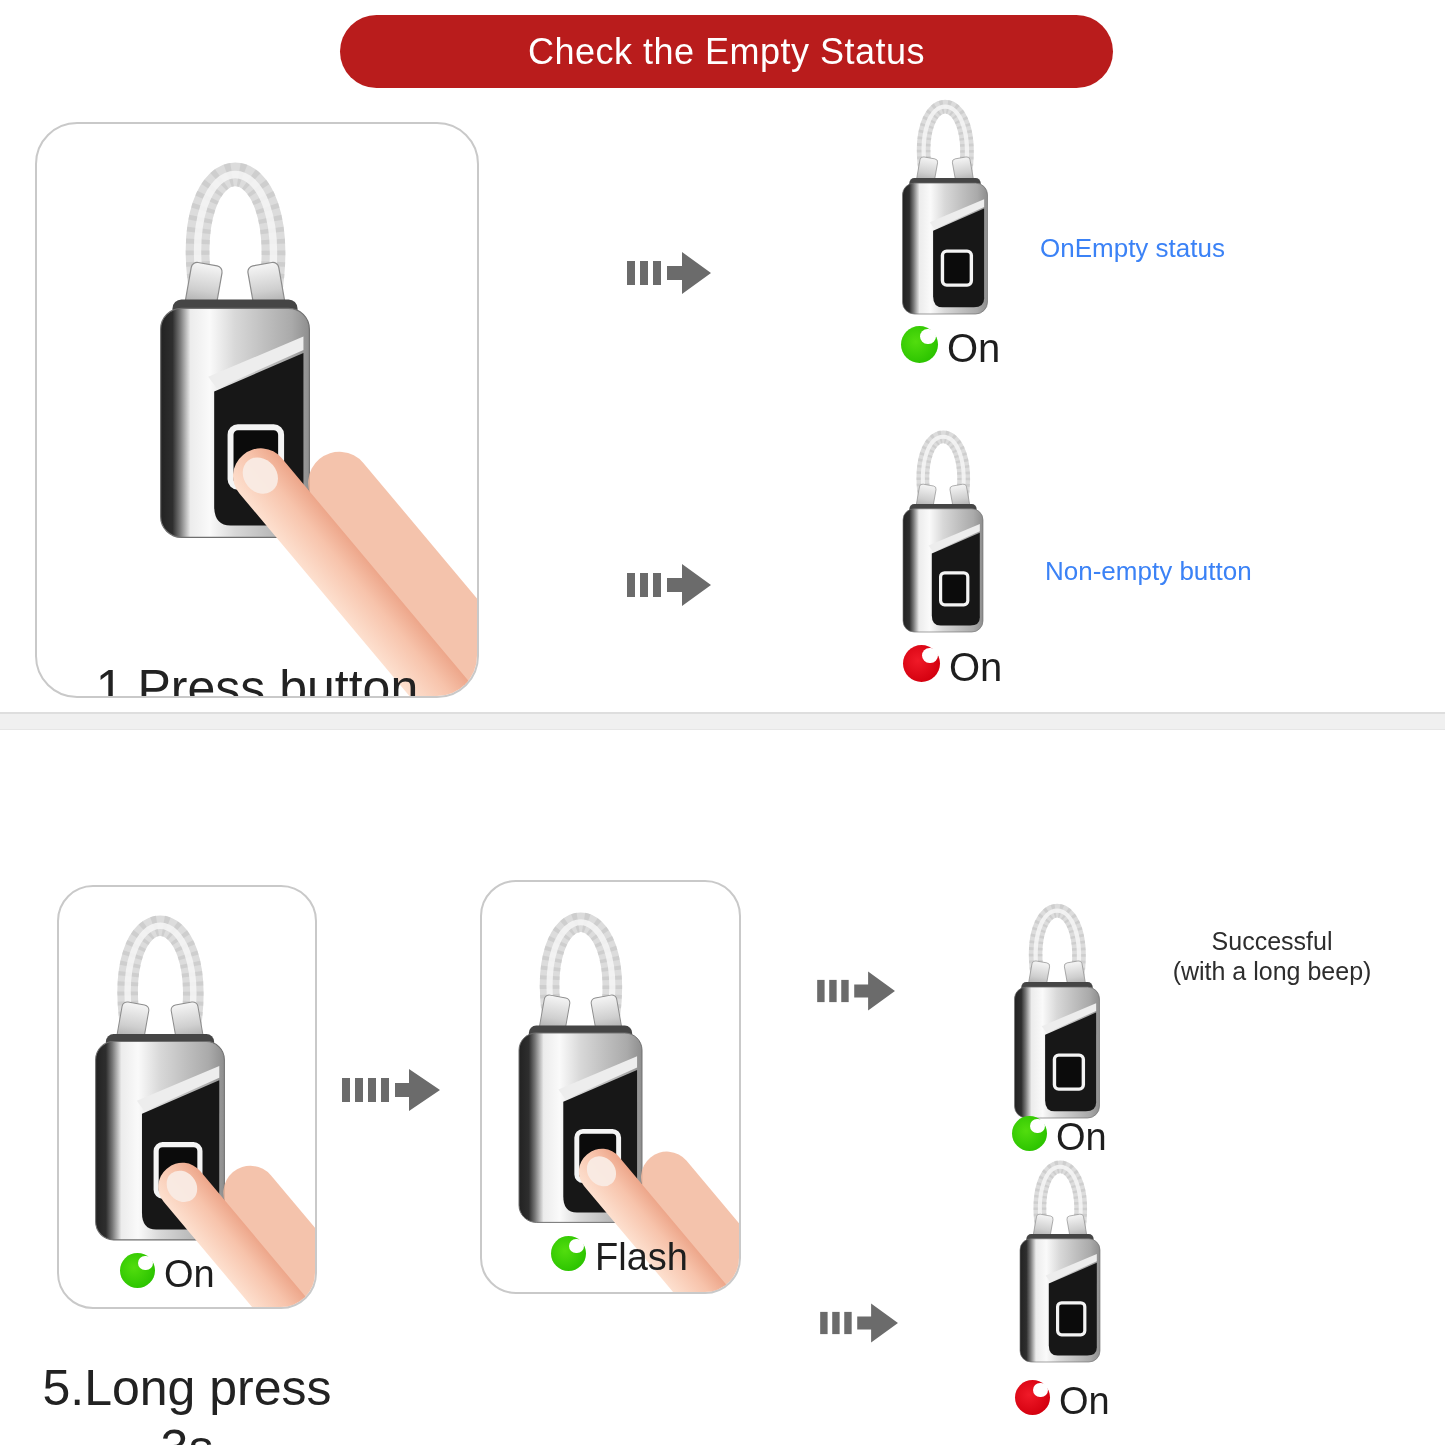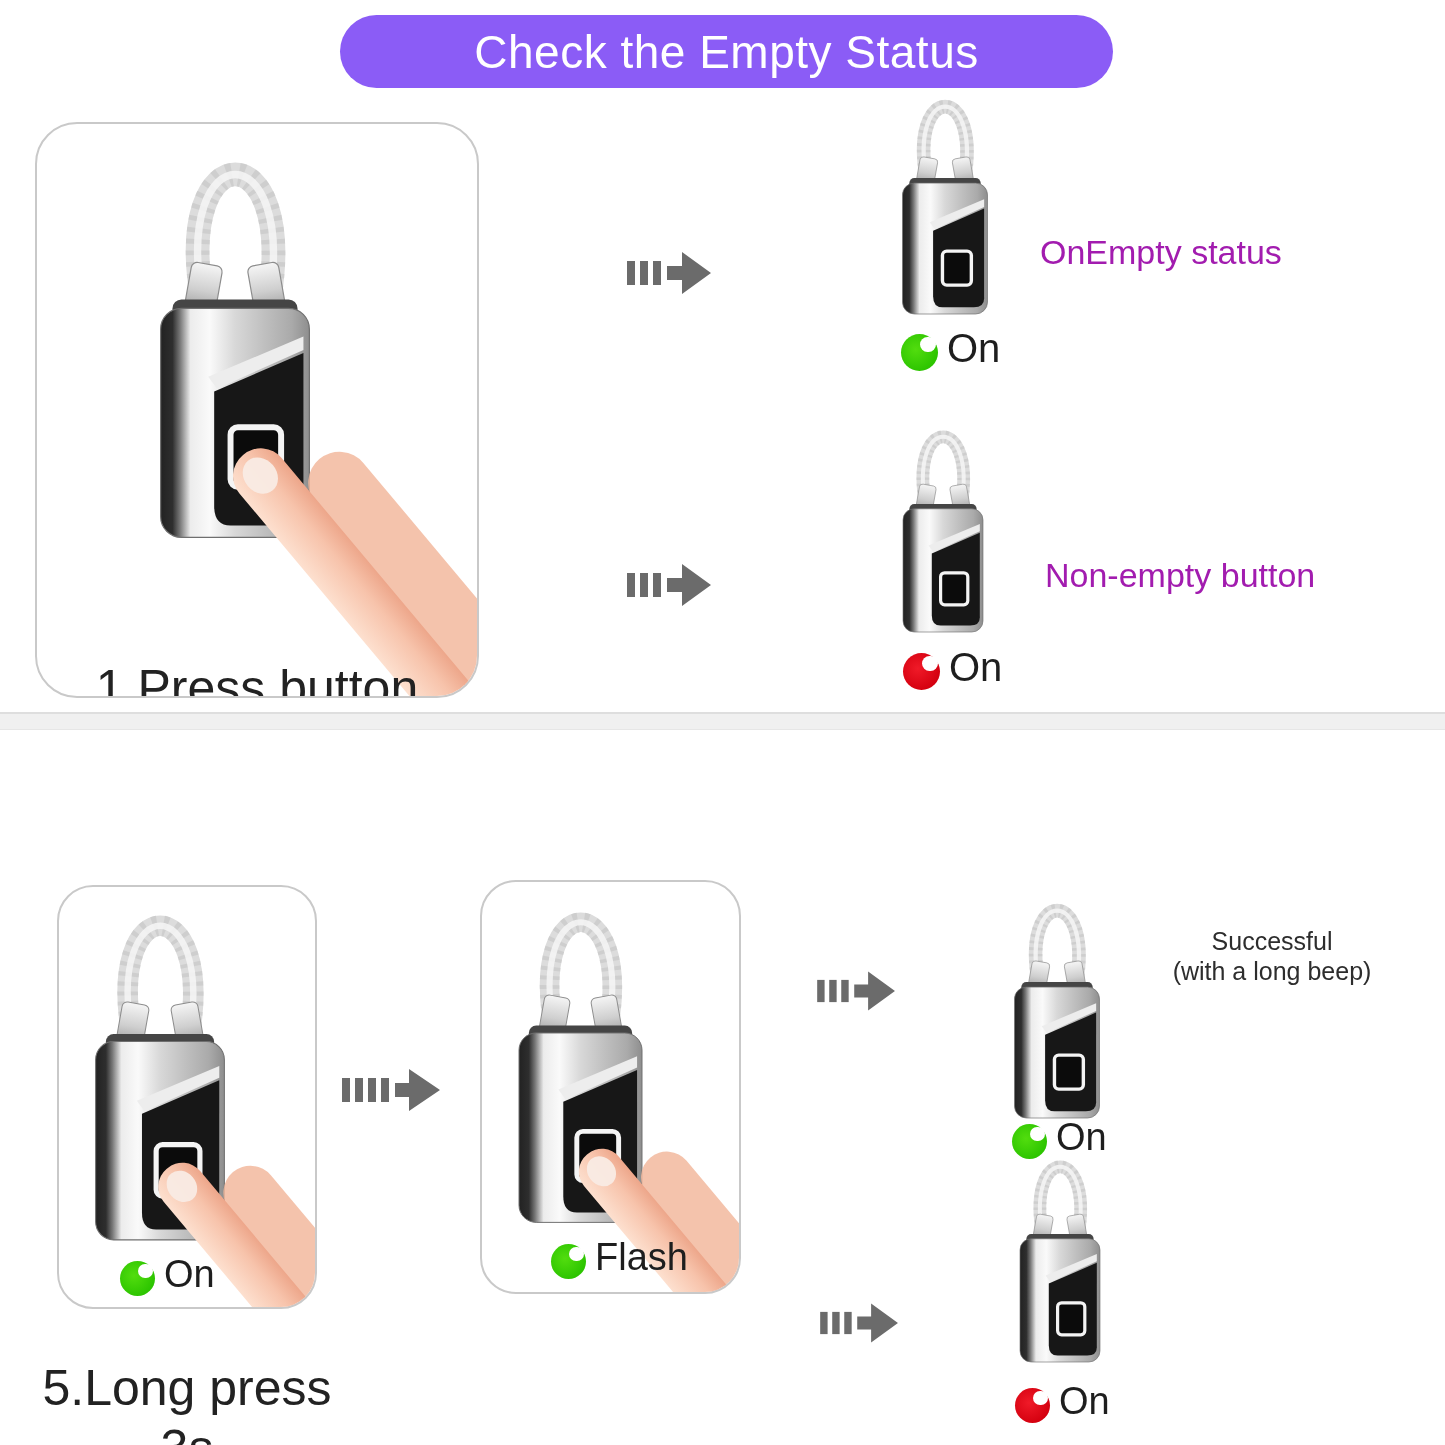--- a/index.html
+++ b/index.html
@@ -3,23 +3,23 @@
 <meta charset="utf-8">
 <style>
   html,body { margin:0; padding:0; background:#fff; }
   .canvas {
     position:relative; width:1445px; height:1445px; background:#ffffff;
     font-family:"Liberation Sans", sans-serif; color:#2b2b2b; overflow:hidden;
   }
 
   
   .banner {
-    position:absolute; background:#8b5cf6; color:#ffffff;
+    position:absolute; background:#b91c1c; color:#ffffff;
     border-radius:37px; display:flex; align-items:center; justify-content:center;
-    font-size:46px; letter-spacing:0.5px; white-space:nowrap;
+    font-size:36px; letter-spacing:0.5px; white-space:nowrap;
   }
   #banner1 { left:340px; top:15px;  width:773px; height:73px; }
   #banner2 { left:352px; top:745px; width:760px; height:73px; }
 
   
   .step-box {
     position:absolute; background:#ffffff; border:2px solid #c9c9c9; overflow:hidden;
   }
   #box-a  { left:35px;  top:122px; width:440px; height:572px; border-radius:42px; }
   #box-b1 { left:57px;  top:885px; width:256px; height:420px; border-radius:36px; }
@@ -36,40 +36,40 @@
 
   
   svg.arrow { position:absolute; }
   #arrow1 { left:627px; top:246px;  width:86px;  height:54px; }
   #arrow2 { left:627px; top:558px;  width:86px;  height:54px; }
   #arrow-mid { left:342px; top:1062px; width:100px; height:56px; }
   #arrow3 { left:817px; top:966px;  width:80px;  height:50px; }
   #arrow4 { left:820px; top:1298px; width:80px;  height:50px; }
 
   
-  .led-row { position:absolute; display:flex; align-items:flex-end; gap:9px; }
+  .led-row { position:absolute; display:flex; align-items:flex-start; gap:9px; }
   .led { width:37px; height:37px; border-radius:50%; position:relative; flex:none; }
   .led.sm { width:35px; height:35px; }
   .led.green { background:radial-gradient(circle at 40% 42%, #52dd0e, #2cc400 72%); }
   .led.red   { background:radial-gradient(circle at 40% 42%, #f01a28, #d4000f 72%); }
   .led::after {
     content:""; position:absolute; width:42%; height:42%;
     top:8%; right:6%; background:#ffffff; border-radius:50%;
   }
   .led-label { font-size:40px; color:#1e1e1e; }
   .led-row.small .led-label { font-size:38px; }
   #led-row1 { left:901px;  top:326px;  }
   #led-row2 { left:903px;  top:645px;  }
   #led-rowC { left:1012px; top:1116px; }
   #led-rowD { left:1015px; top:1380px; }
   #led-rowB1 { left:120px; top:1253px; }
   #led-rowB2 { left:551px; top:1236px; }
 
   
-  .status-label { position:absolute; font-size:34px; color:#a21caf; white-space:nowrap; }
+  .status-label { position:absolute; font-size:26px; color:#3b82f6; white-space:nowrap; }
   #status1 { left:1040px; top:233px; }
   #status2 { left:1045px; top:556px; }
   .status-block { position:absolute; text-align:center; font-size:25px; color:#2d2d2d; line-height:1.2; }
   #status-success { left:1098px; top:926px; width:348px; }
 
   .caption { position:absolute; font-size:50px; color:#222222; text-align:center; line-height:1.2;margin-top:36px; }
   #cap-a  { left:0;     top:498px;  width:440px; }   
   #cap-b1 { left:20px;  top:1322px; width:334px; }
   #cap-b2 { left:430px; top:1326px; width:360px; }
 

